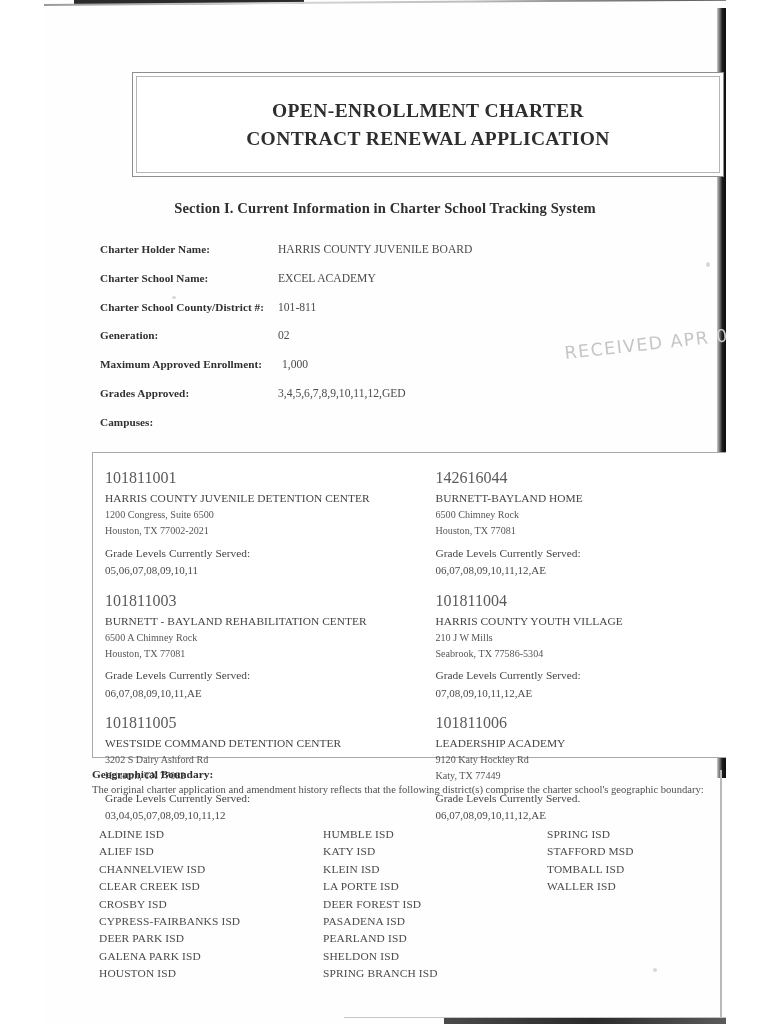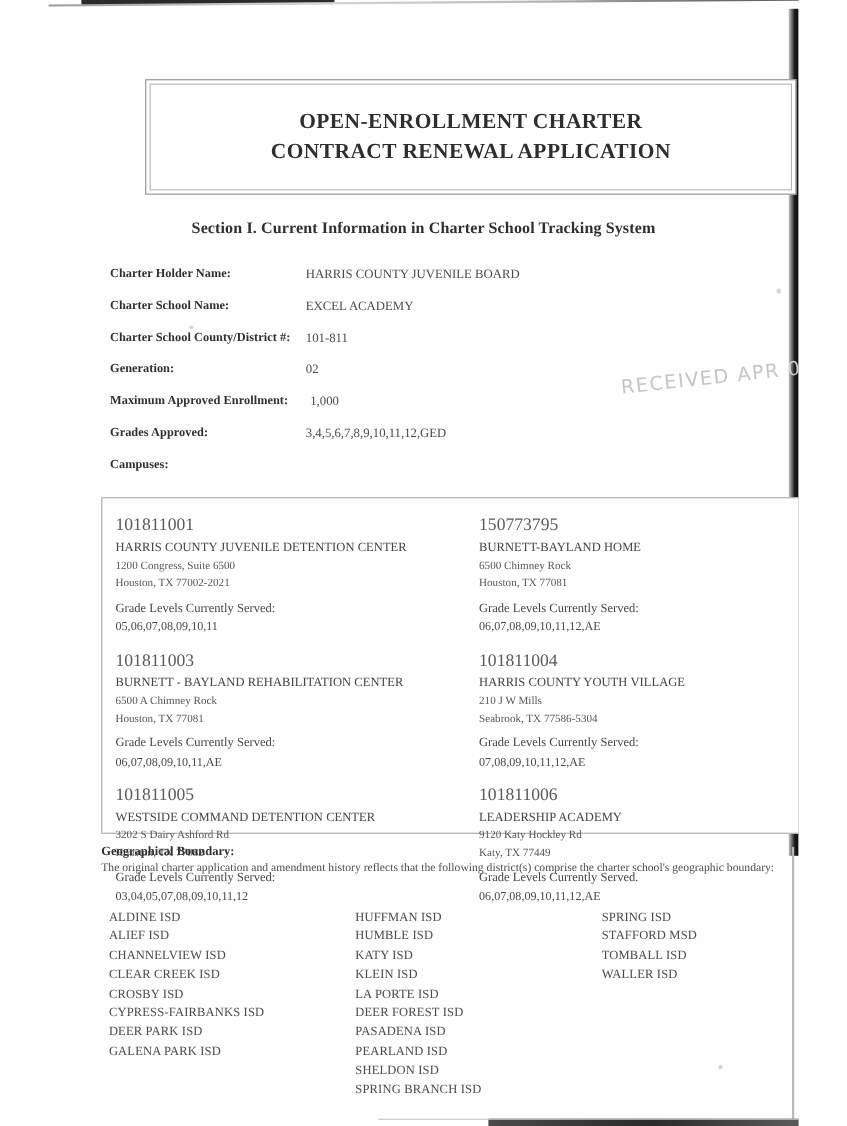--- a/index.html
+++ b/index.html
@@ -306,21 +306,21 @@
       <div class="campus-cell">
         <div class="cmp-id">101811001</div>
         <div class="cmp-name">HARRIS COUNTY JUVENILE DETENTION CENTER</div>
         <div class="cmp-addr">1200 Congress, Suite 6500</div>
         <div class="cmp-addr">Houston, TX 77002-2021</div>
         <div class="cmp-grade-label">Grade Levels Currently Served:</div>
         <div class="cmp-grades">05,06,07,08,09,10,11</div>
       </div>
 
       <div class="campus-cell col2">
-        <div class="cmp-id">150773795</div>
+        <div class="cmp-id">142616044</div>
         <div class="cmp-name">BURNETT-BAYLAND HOME</div>
         <div class="cmp-addr">6500 Chimney Rock</div>
         <div class="cmp-addr">Houston, TX 77081</div>
         <div class="cmp-grade-label">Grade Levels Currently Served:</div>
         <div class="cmp-grades">06,07,08,09,10,11,12,AE</div>
       </div>
 
       <div class="campus-cell">
         <div class="cmp-id">101811003</div>
         <div class="cmp-name">BURNETT - BAYLAND REHABILITATION CENTER</div>
@@ -368,23 +368,23 @@
   <div class="district-cols">
     <div class="district-col">
       <div class="district-item">ALDINE ISD</div>
       <div class="district-item">ALIEF ISD</div>
       <div class="district-item">CHANNELVIEW ISD</div>
       <div class="district-item">CLEAR CREEK ISD</div>
       <div class="district-item">CROSBY ISD</div>
       <div class="district-item">CYPRESS-FAIRBANKS ISD</div>
       <div class="district-item">DEER PARK ISD</div>
       <div class="district-item">GALENA PARK ISD</div>
+      <div class="district-item">HOUSTON ISD</div>
     </div>
     <div class="district-col">
-      <div class="district-item">HUFFMAN ISD</div>
       <div class="district-item">HUMBLE ISD</div>
       <div class="district-item">KATY ISD</div>
       <div class="district-item">KLEIN ISD</div>
       <div class="district-item">LA PORTE ISD</div>
       <div class="district-item">DEER FOREST ISD</div>
       <div class="district-item">PASADENA ISD</div>
       <div class="district-item">PEARLAND ISD</div>
       <div class="district-item">SHELDON ISD</div>
       <div class="district-item">SPRING BRANCH ISD</div>
     </div>

